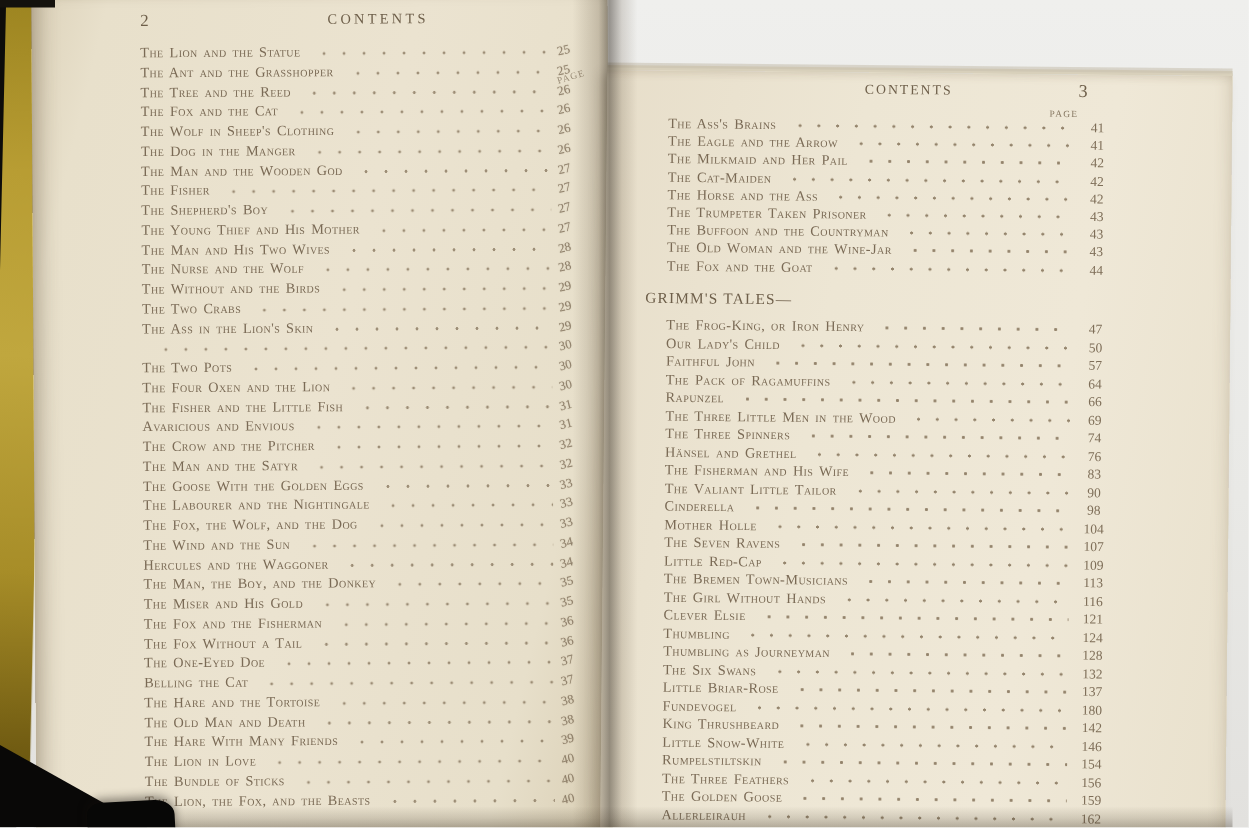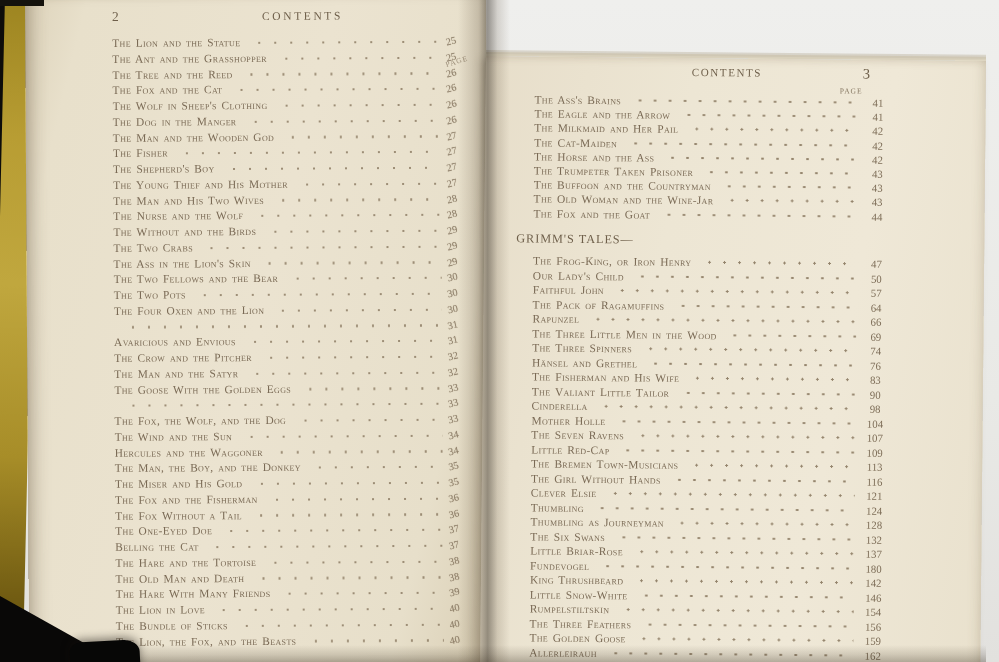--- a/index.html
+++ b/index.html
@@ -160,35 +160,35 @@
           <span class="toc-title">The Two Crabs</span>
           <span class="leader"></span>
           <span class="toc-page">29</span>
         </div>
         <div class="toc-row">
           <span class="toc-title">The Ass in the Lion's Skin</span>
           <span class="leader"></span>
           <span class="toc-page">29</span>
         </div>
         <div class="toc-row">
-          <span class="toc-title">The Two Fellows and the Bear</span>
           <span class="leader"></span>
           <span class="toc-page">30</span>
         </div>
         <div class="toc-row">
           <span class="toc-title">The Two Pots</span>
           <span class="leader"></span>
           <span class="toc-page">30</span>
         </div>
         <div class="toc-row">
           <span class="toc-title">The Four Oxen and the Lion</span>
           <span class="leader"></span>
           <span class="toc-page">30</span>
         </div>
         <div class="toc-row">
+          <span class="toc-title">The Fisher and the Little Fish</span>
           <span class="leader"></span>
           <span class="toc-page">31</span>
         </div>
         <div class="toc-row">
           <span class="toc-title">Avaricious and Envious</span>
           <span class="leader"></span>
           <span class="toc-page">31</span>
         </div>
         <div class="toc-row">
           <span class="toc-title">The Crow and the Pitcher</span>
@@ -199,20 +199,21 @@
           <span class="toc-title">The Man and the Satyr</span>
           <span class="leader"></span>
           <span class="toc-page">32</span>
         </div>
         <div class="toc-row">
           <span class="toc-title">The Goose With the Golden Eggs</span>
           <span class="leader"></span>
           <span class="toc-page">33</span>
         </div>
         <div class="toc-row">
+          <span class="toc-title">The Labourer and the Nightingale</span>
           <span class="leader"></span>
           <span class="toc-page">33</span>
         </div>
         <div class="toc-row">
           <span class="toc-title">The Fox, the Wolf, and the Dog</span>
           <span class="leader"></span>
           <span class="toc-page">33</span>
         </div>
         <div class="toc-row">
           <span class="toc-title">The Wind and the Sun</span>

